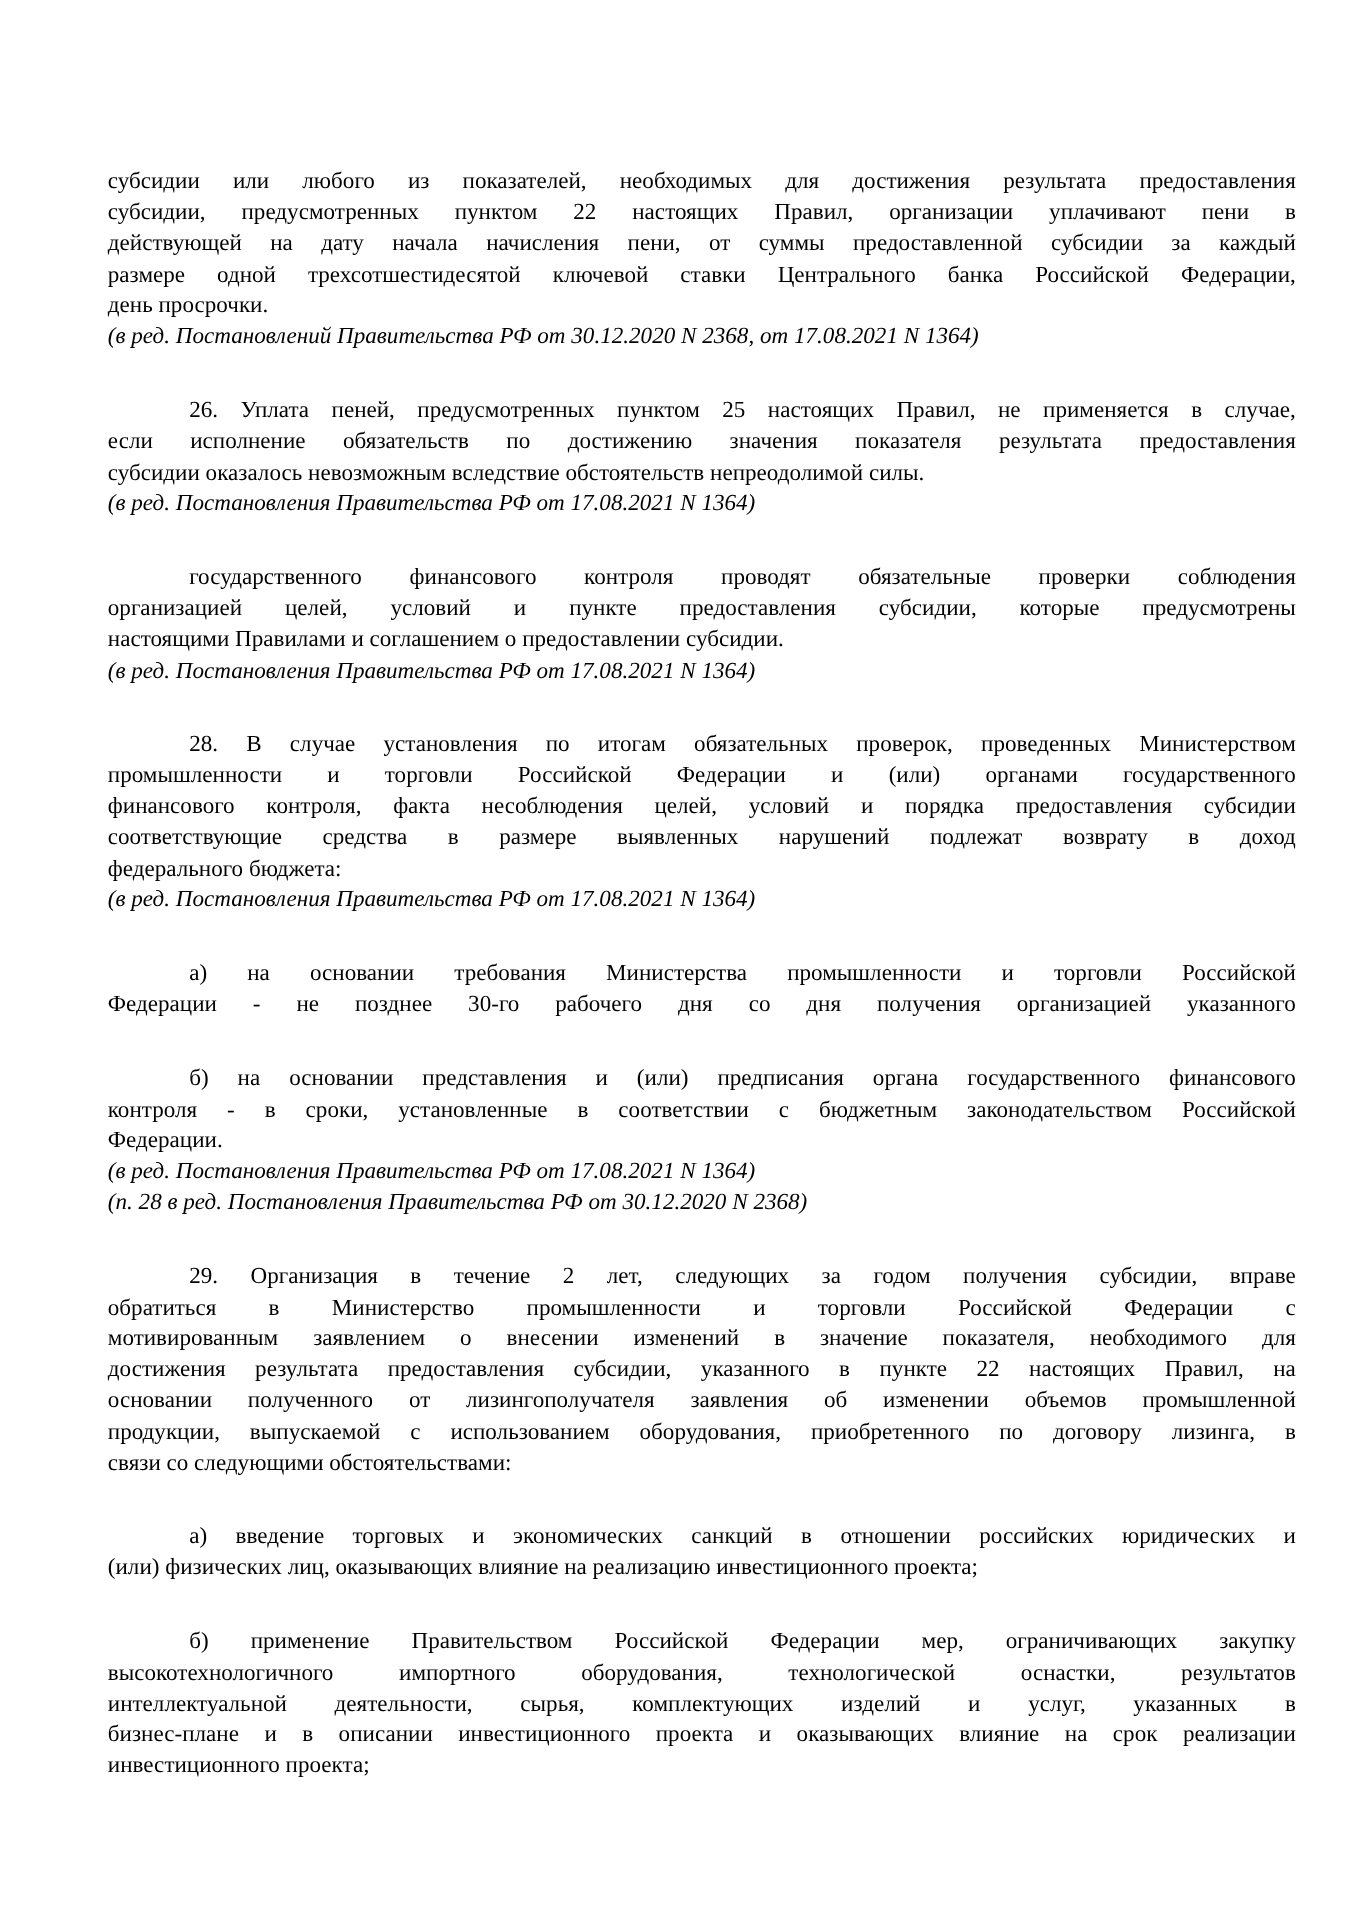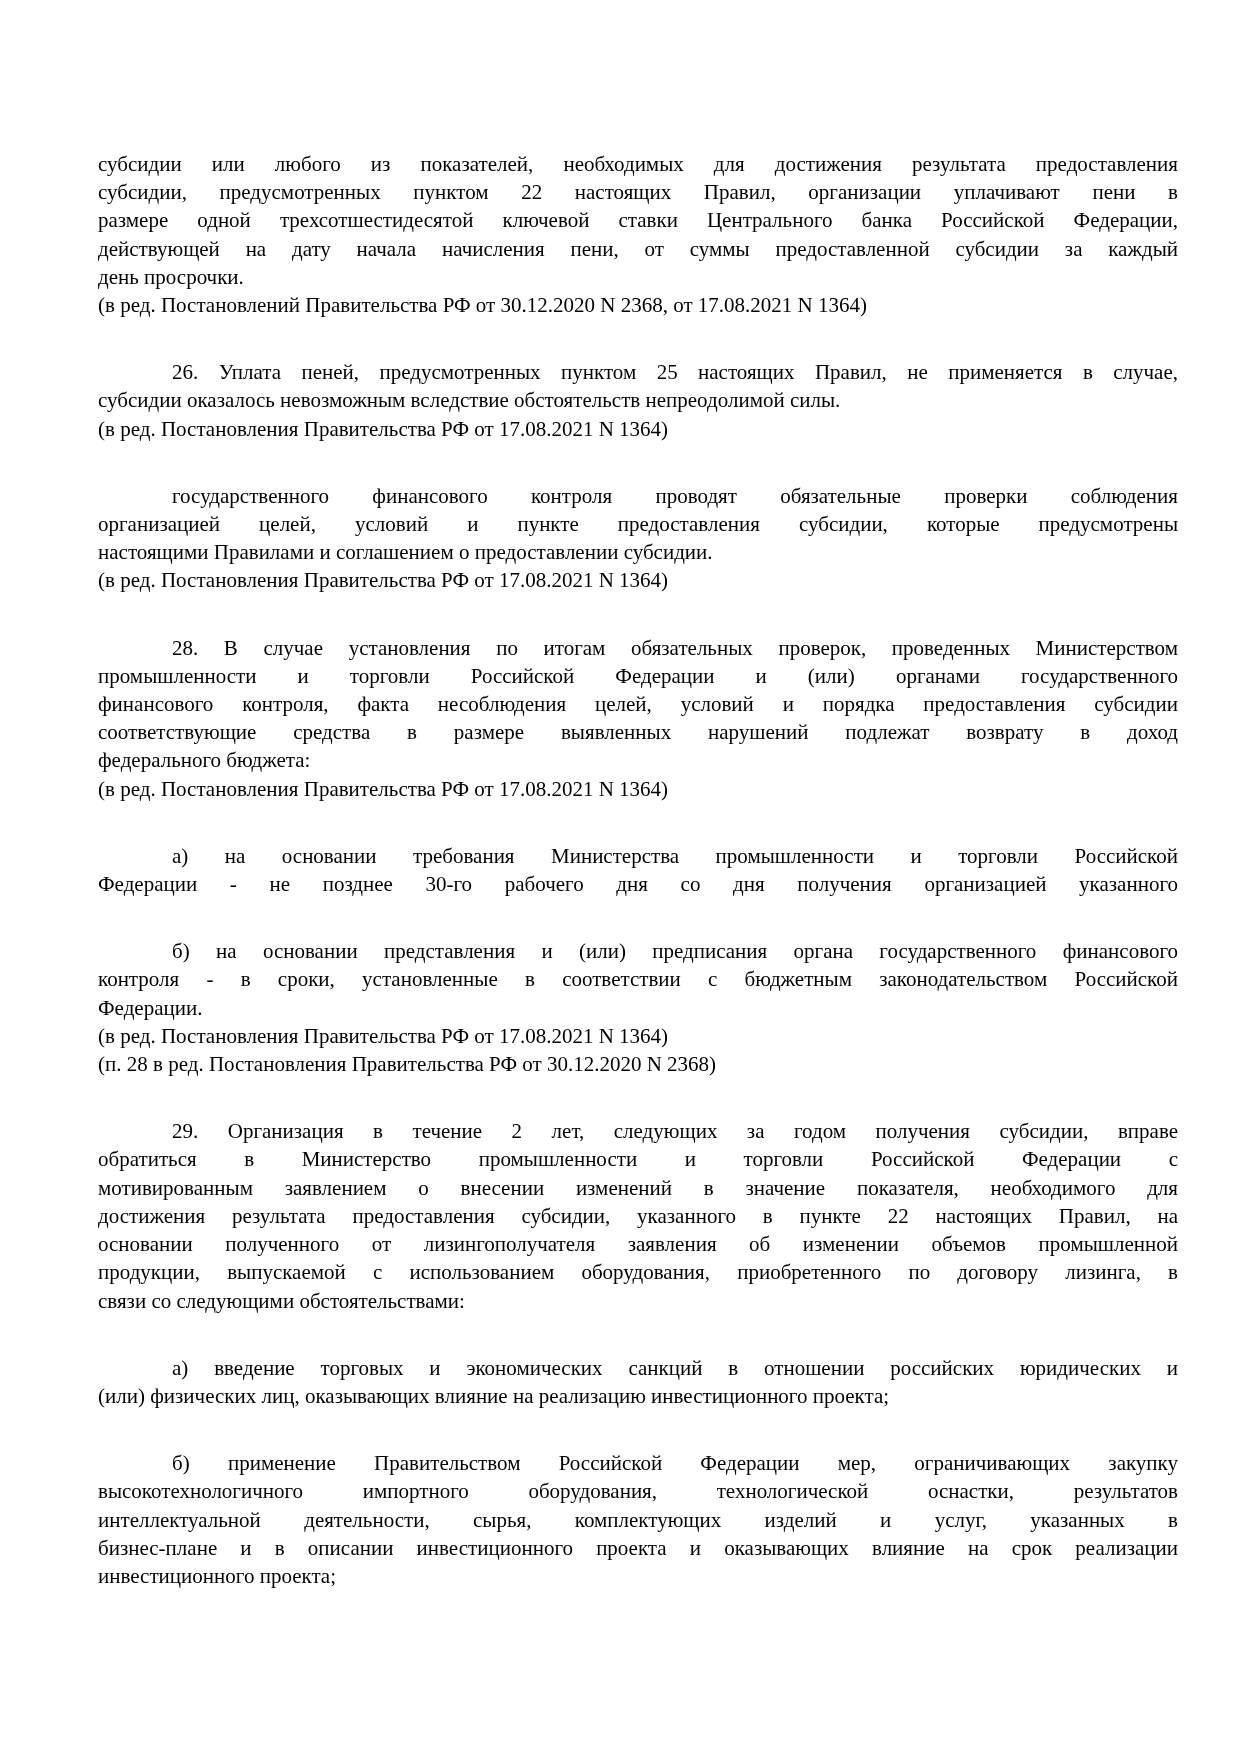--- a/index.html
+++ b/index.html
@@ -27,39 +27,41 @@
   .para.gap { margin-top: 39px; }
   .para.indent .line:first-child { text-indent: 74px; }
   .line {
     text-align: justify;
     text-align-last: justify;
   }
   .line.last { text-align-last: left; }
   .para.amendment .line {
     text-align: center;
     text-align-last: left;
+    font-style: italic;
   }
 </style>
 </head>
 <body>
 
 <div class="page">
   <div class="content">
       <div class="para">
         <div class="line">субсидии или любого из показателей, необходимых для достижения результата предоставления</div>
         <div class="line">субсидии, предусмотренных пунктом 22 настоящих Правил, организации уплачивают пени в</div>
+        <div class="line">действующей на дату начала начисления пени, от суммы предоставленной субсидии за каждый</div>
         <div class="line">размере одной трехсотшестидесятой ключевой ставки Центрального банка Российской Федерации,</div>
-        <div class="line">действующей на дату начала начисления пени, от суммы предоставленной субсидии за каждый</div>
         <div class="line last">день просрочки.</div>
       </div>
       <div class="para amendment">
         <div class="line last">(в ред. Постановлений Правительства РФ от 30.12.2020 N 2368, от 17.08.2021 N 1364)</div>
       </div>
       <div class="para indent gap">
         <div class="line">26. Уплата пеней, предусмотренных пунктом 25 настоящих Правил, не применяется в случае,</div>
+        <div class="line">если исполнение обязательств по достижению значения показателя результата предоставления</div>
         <div class="line last">субсидии оказалось невозможным вследствие обстоятельств непреодолимой силы.</div>
       </div>
       <div class="para amendment">
         <div class="line last">(в ред. Постановления Правительства РФ от 17.08.2021 N 1364)</div>
       </div>
       <div class="para indent gap">
         <div class="line">государственного финансового контроля проводят обязательные проверки соблюдения</div>
         <div class="line">организацией целей, условий и пункте предоставления субсидии, которые предусмотрены</div>
         <div class="line last">настоящими Правилами и соглашением о предоставлении субсидии.</div>
       </div>

